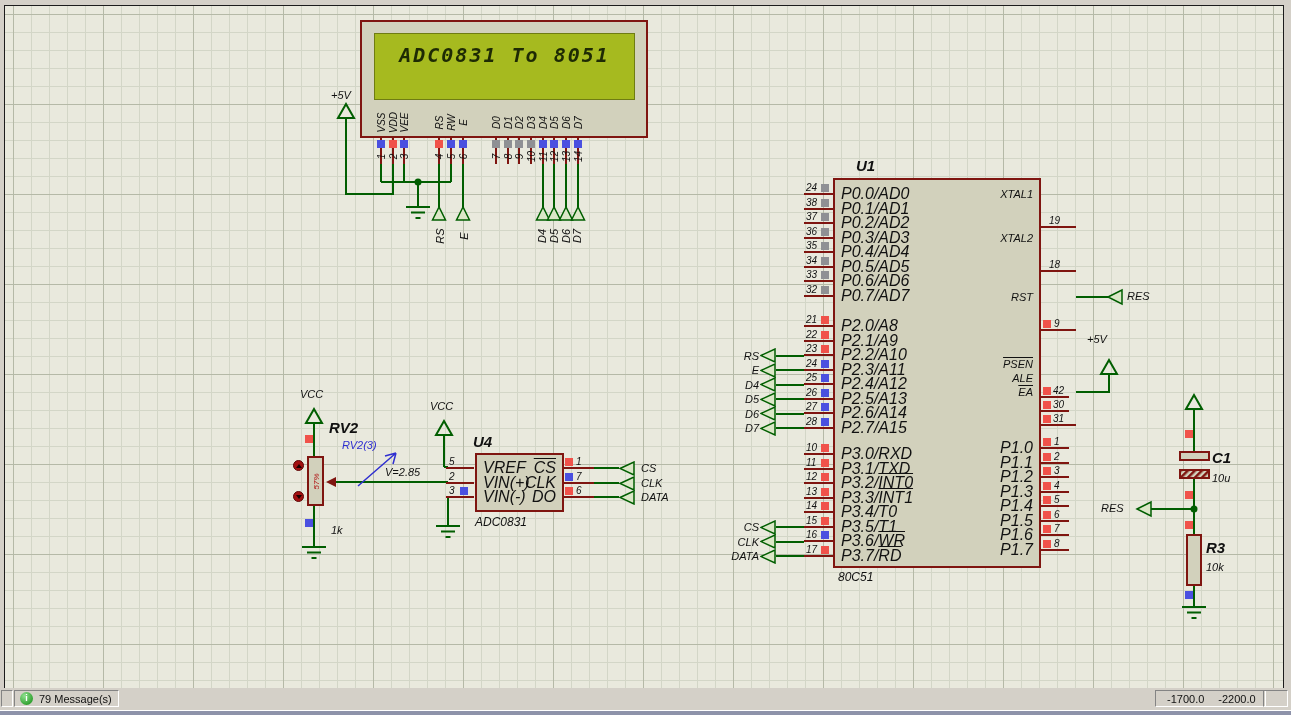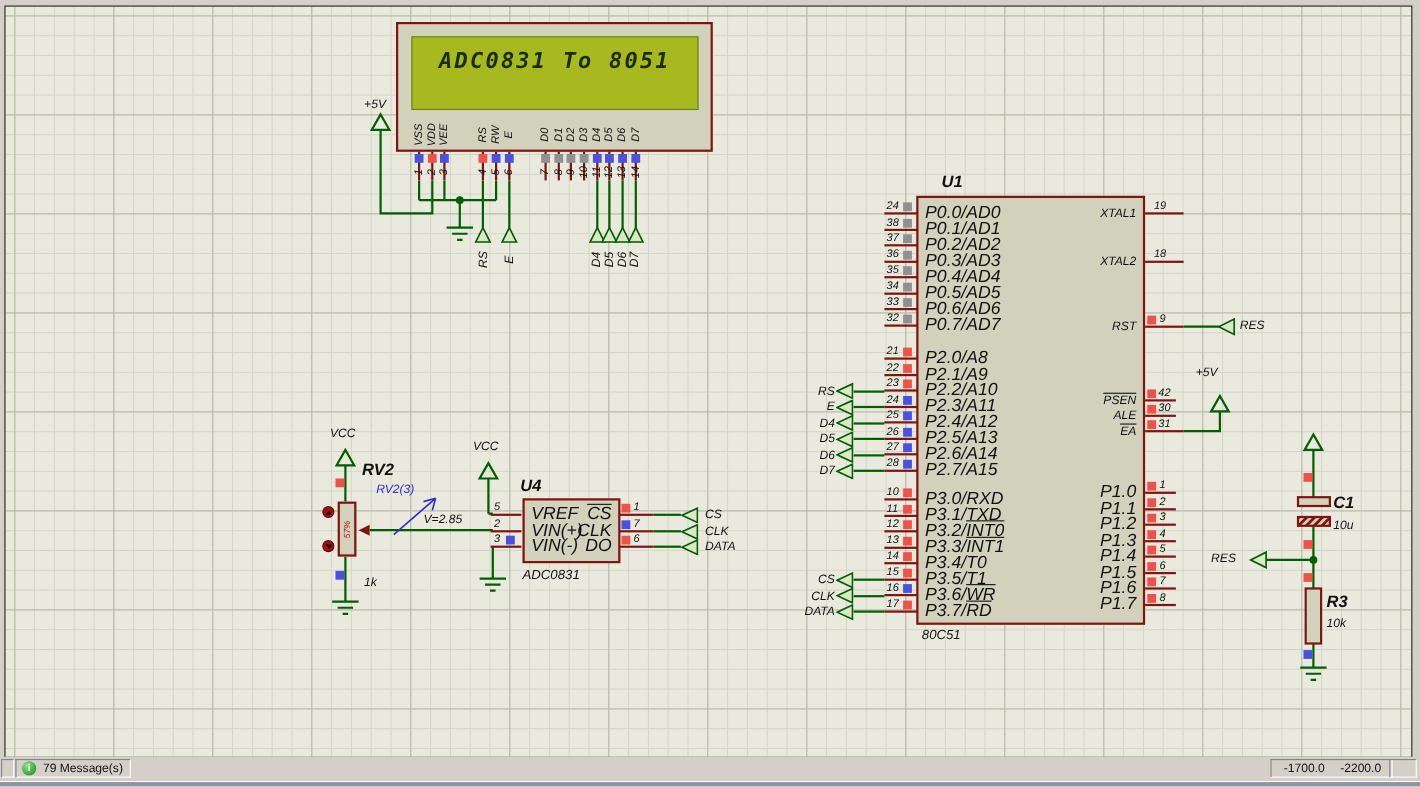--- a/index.html
+++ b/index.html
@@ -54,21 +54,21 @@
   .u4l .stub{left:2px;width:28px;}
   .u4l .sq{left:16px;}
 
   .u4r .sq{left:2px;}
   .u4r .pnum{left:13px;}
   .u4r .stub{left:0;width:31px;}
   .u4r .nwire2{position:absolute;left:31px;top:6px;width:25px;height:2px;background:#015e01;}
   .u4r .atri{position:absolute;left:56px;top:0;}
   .u4r .nlab2{position:absolute;left:78px;top:0;height:15px;line-height:15px;font-size:11px;}
 
-  .hrow{position:absolute;width:130px;height:15px;}
+  .hrow{position:absolute;width:130px;height:15px;margin-top:33px;}
   .hrow .stub{left:0;}
 
   .lcdgroup{position:absolute;top:100px;display:flex;}
   .lcol{width:11.67px;height:66px;position:relative;}
   .pname{position:absolute;left:50%;top:16px;transform:translateX(-50%) rotate(-90deg);font-size:10px;white-space:nowrap;}
   .vstub{position:absolute;left:50%;margin-left:-1px;top:37px;width:2px;height:26px;background:#7f1510;}
   .lcol .sq{left:1.8px;top:39px;}
   .vnum{position:absolute;left:50%;top:50px;transform:translateX(-50%) rotate(-90deg);font-size:10px;font-weight:normal;}
 
   .vwrap{position:absolute;width:13px;height:30px;display:flex;align-items:center;justify-content:center;}

